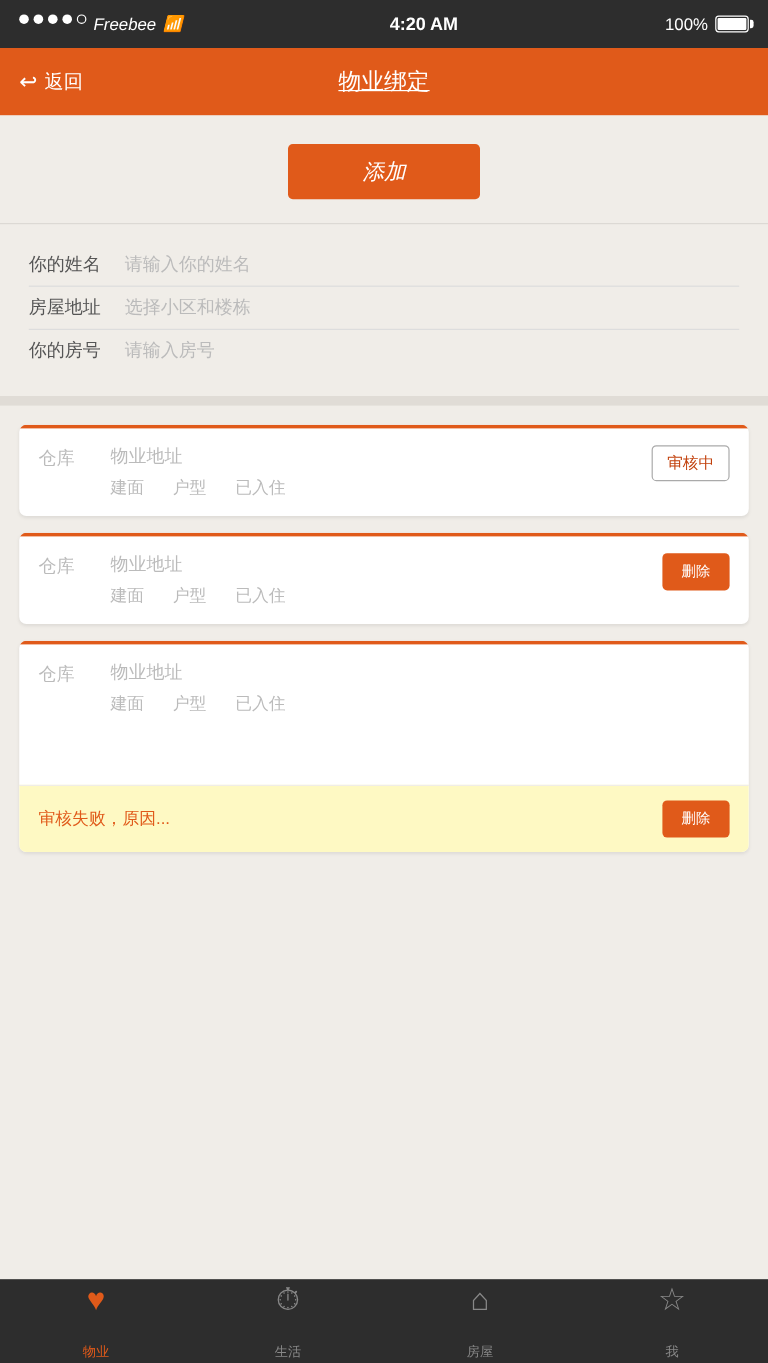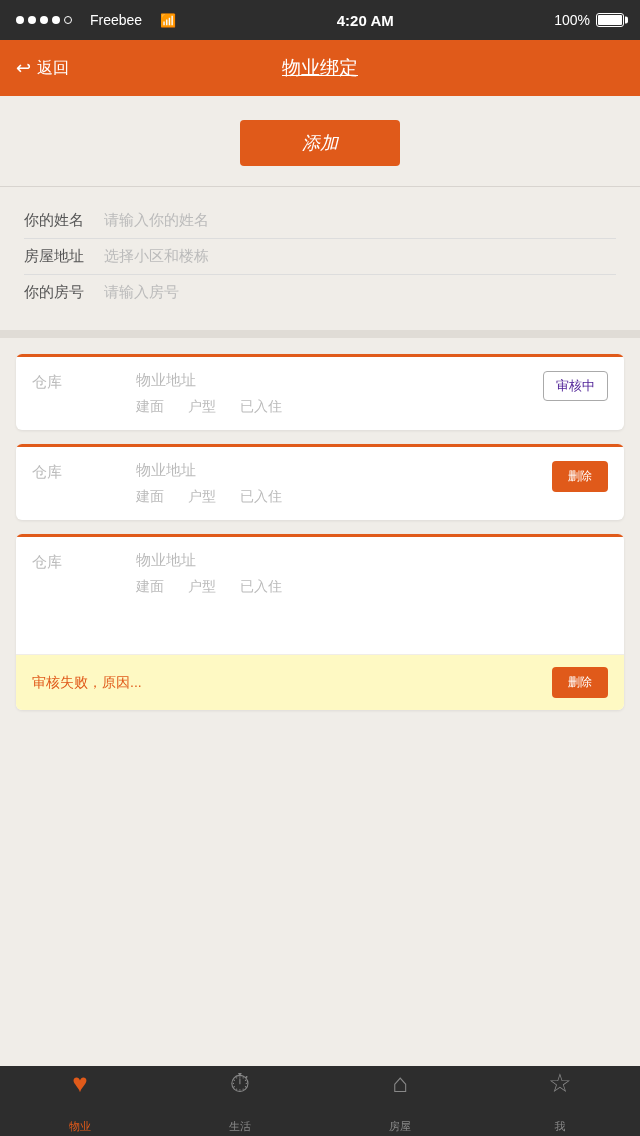--- a/index.html
+++ b/index.html
@@ -18,21 +18,21 @@
       height: 40px;
       background: #2d2d2d;
       display: flex;
       align-items: center;
       justify-content: space-between;
       padding: 0 16px;
       color: white;
       font-size: 14px;
       font-weight: 500;
     }
-    .status-left { display: flex; align-items: center; gap: 18px; }
+    .status-left { display: flex; align-items: flex-start; gap: 6px; font-style: italic; }
     .status-dots { display: flex; gap: 4px; }
     .dot { width: 8px; height: 8px; border-radius: 50%; background: white; }
     .dot.empty { background: transparent; border: 1.5px solid white; }
     .wifi-icon { font-size: 13px; }
     .status-center { font-size: 15px; font-weight: 600; }
     .status-right { display: flex; align-items: center; gap: 6px; font-size: 14px; }
     .battery {
       width: 28px; height: 14px; border: 1.5px solid white; border-radius: 3px;
       position: relative; display: flex; align-items: center; padding: 1px;
     }
@@ -147,41 +147,40 @@
     }
     .card-warehouse {
       color: #bbb;
       font-size: 15px;
       width: 60px;
       flex-shrink: 0;
       padding-top: 2px;
     }
     .card-info {
       flex: 1;
-      margin-left: 44px;
     }
     .card-address {
       color: #bbb;
       font-size: 15px;
       margin-bottom: 8px;
     }
     .card-details {
       display: flex;
       gap: 24px;
       color: #bbb;
       font-size: 14px;
     }
     .card-action {
       display: flex;
       align-items: center;
     }
     .btn-review {
       border: 1px solid #aaa;
       background: white;
-      color: #4c1d95;
+      color: #c2410c;
       font-size: 13px;
       padding: 5px 12px;
       border-radius: 4px;
       cursor: pointer;
       white-space: nowrap;
       text-align: center;
     }
     .btn-delete {
       background: #e05a1a;
       color: white;

